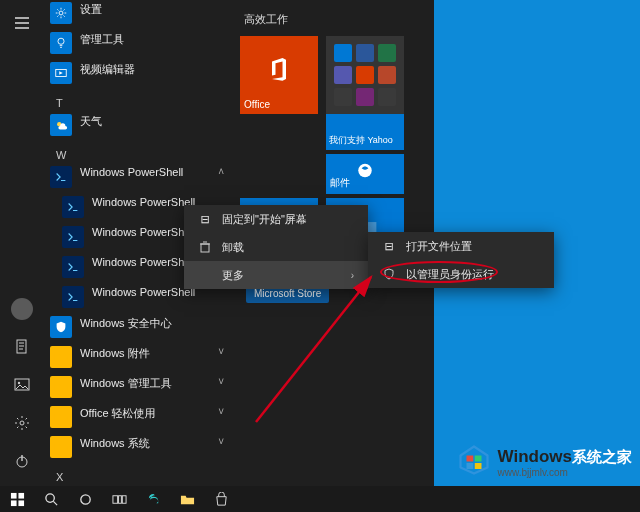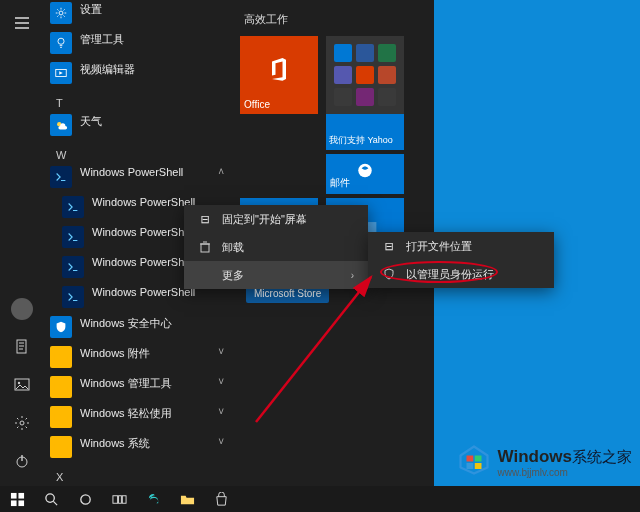--- a/index.html
+++ b/index.html
@@ -49,21 +49,21 @@
 
 .store-pill { position: absolute; left: 246px; top: 284px; background: #0e5ca0; color: #fff; font-size: 10px; padding: 4px 8px; border-radius: 2px; }
 
 .taskbar { position: absolute; left: 0; bottom: 0; width: 640px; height: 26px; background: #1a1a1a; display: flex; align-items: center; }
 .tb-btn { width: 34px; height: 26px; display: flex; align-items: center; justify-content: center; color: #ddd; }
 .tb-btn svg { width: 15px; height: 15px; }
 
 .watermark { position: absolute; right: 8px; bottom: 30px; display: flex; align-items: center; gap: 6px; color: #333; z-index: 30; }
 .wm-logo svg { width: 36px; height: 36px; }
 .wm-txt1 { font-size: 17px; font-weight: 600; color: #222; }
-.wm-txt2 { font-size: 15px; font-weight: 400; color: #0f172a; }
+.wm-txt2 { font-size: 15px; font-weight: 700; color: #ffffff; }
 .wm-sub { font-size: 10px; color: #555; }
 .topstrip { position: absolute; left:0; top:0; width:46px; height:4px; display:flex; }
 .topstrip span { flex:1; }
 </style>
 </head>
 <body>
 
 <div class="topstrip">
     <span style="background:#c51d24"></span>
     <span style="background:#f07c1d"></span>
@@ -218,21 +218,21 @@
         </div>
         <span>Windows 管理工具</span>
         <span class="chev">˅</span>
       </div>
     <div class="app-item">
         <div class="app-icon ic-fold">
           <svg viewBox="0 0 16 16">
             <path d="M1 4h5l1 2h8v7H1z" fill="#ffb900"></path>
           </svg>
         </div>
-        <span>Windows 轻松使用</span>
+        <span>Office 轻松使用</span>
         <span class="chev">˅</span>
       </div>
     <div class="app-item">
         <div class="app-icon ic-fold">
           <svg viewBox="0 0 16 16">
             <path d="M1 4h5l1 2h8v7H1z" fill="#ffb900"></path>
           </svg>
         </div>
         <span>Windows 系统</span>
         <span class="chev">˅</span>

